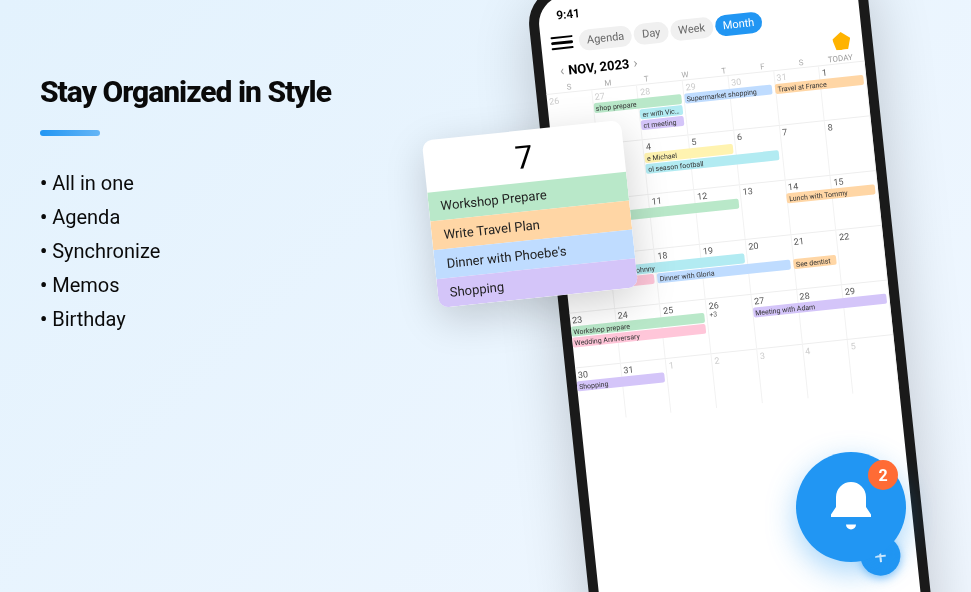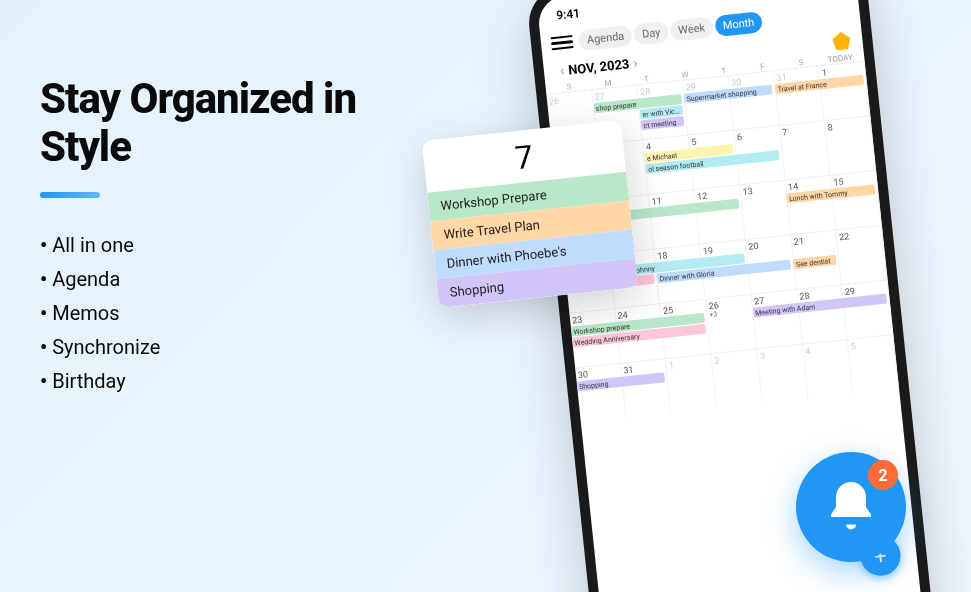--- a/index.html
+++ b/index.html
@@ -1,18 +1,18 @@
 <!DOCTYPE html>
 <html><head>
 <meta charset="utf-8">
 <style>
 * { margin:0; padding:0; box-sizing:border-box; font-family:-apple-system,BlinkMacSystemFont,'Segoe UI',Roboto,sans-serif; }
 body { width:971px; height:592px; background:linear-gradient(135deg,#e3f2fd 0%,#f0f7ff 100%); overflow:hidden; position:relative; }
 .hero { position:absolute; left:40px; top:75px; width:400px; }
-.hero h1 { font-size:42px; font-weight:800; color:#0a0a0a; line-height:1.15; letter-spacing:-1px; }
+.hero h1 { font-size:30px; font-weight:800; color:#0a0a0a; line-height:1.15; letter-spacing:-1px; }
 .underline { width:60px; height:6px; background:linear-gradient(90deg,#2196f3,#64b5f6); border-radius:3px; margin-top:20px; }
 .features { display:flex; gap:50px; margin-top:30px; }
 .features ul { list-style:none; }
 .features li { font-size:20px; color:#0a0a0a; padding:5px 0; }
 .features li::before { content:"• "; font-weight:bold; }
 
 .phone-wrap { position:absolute; right:70px; top:-30px; transform:rotate(-6deg); }
 .phone { width:340px; height:700px; background:#fff; border-radius:38px; border:10px solid #1a1a1a; box-shadow:0 20px 60px rgba(0,0,0,.2); overflow:hidden; position:relative; }
 .notch { position:absolute; top:6px; left:50%; transform:translateX(-50%); width:12px; height:12px; background:#000; border-radius:50%; }
 .statusbar { display:flex; justify-content:space-between; padding:12px 18px 6px; font-size:12px; font-weight:600; color:#000; }
@@ -49,22 +49,22 @@
 </head>
 <body>
 
 <div class="hero">
   <h1>Stay Organized in Style</h1>
   <div class="underline"></div>
   <div class="features">
     <ul id="feat-l">
         <li>All in one</li>
         <li>Agenda</li>
+        <li>Synchronize</li>
         <li>Memos</li>
-        <li>Synchronize</li>
         <li>Birthday</li>
       </ul>
   </div>
 </div>
 
 <div class="phone-wrap">
   <div class="phone">
     <div class="notch"></div>
     <div class="statusbar">
       <span>9:41</span>

